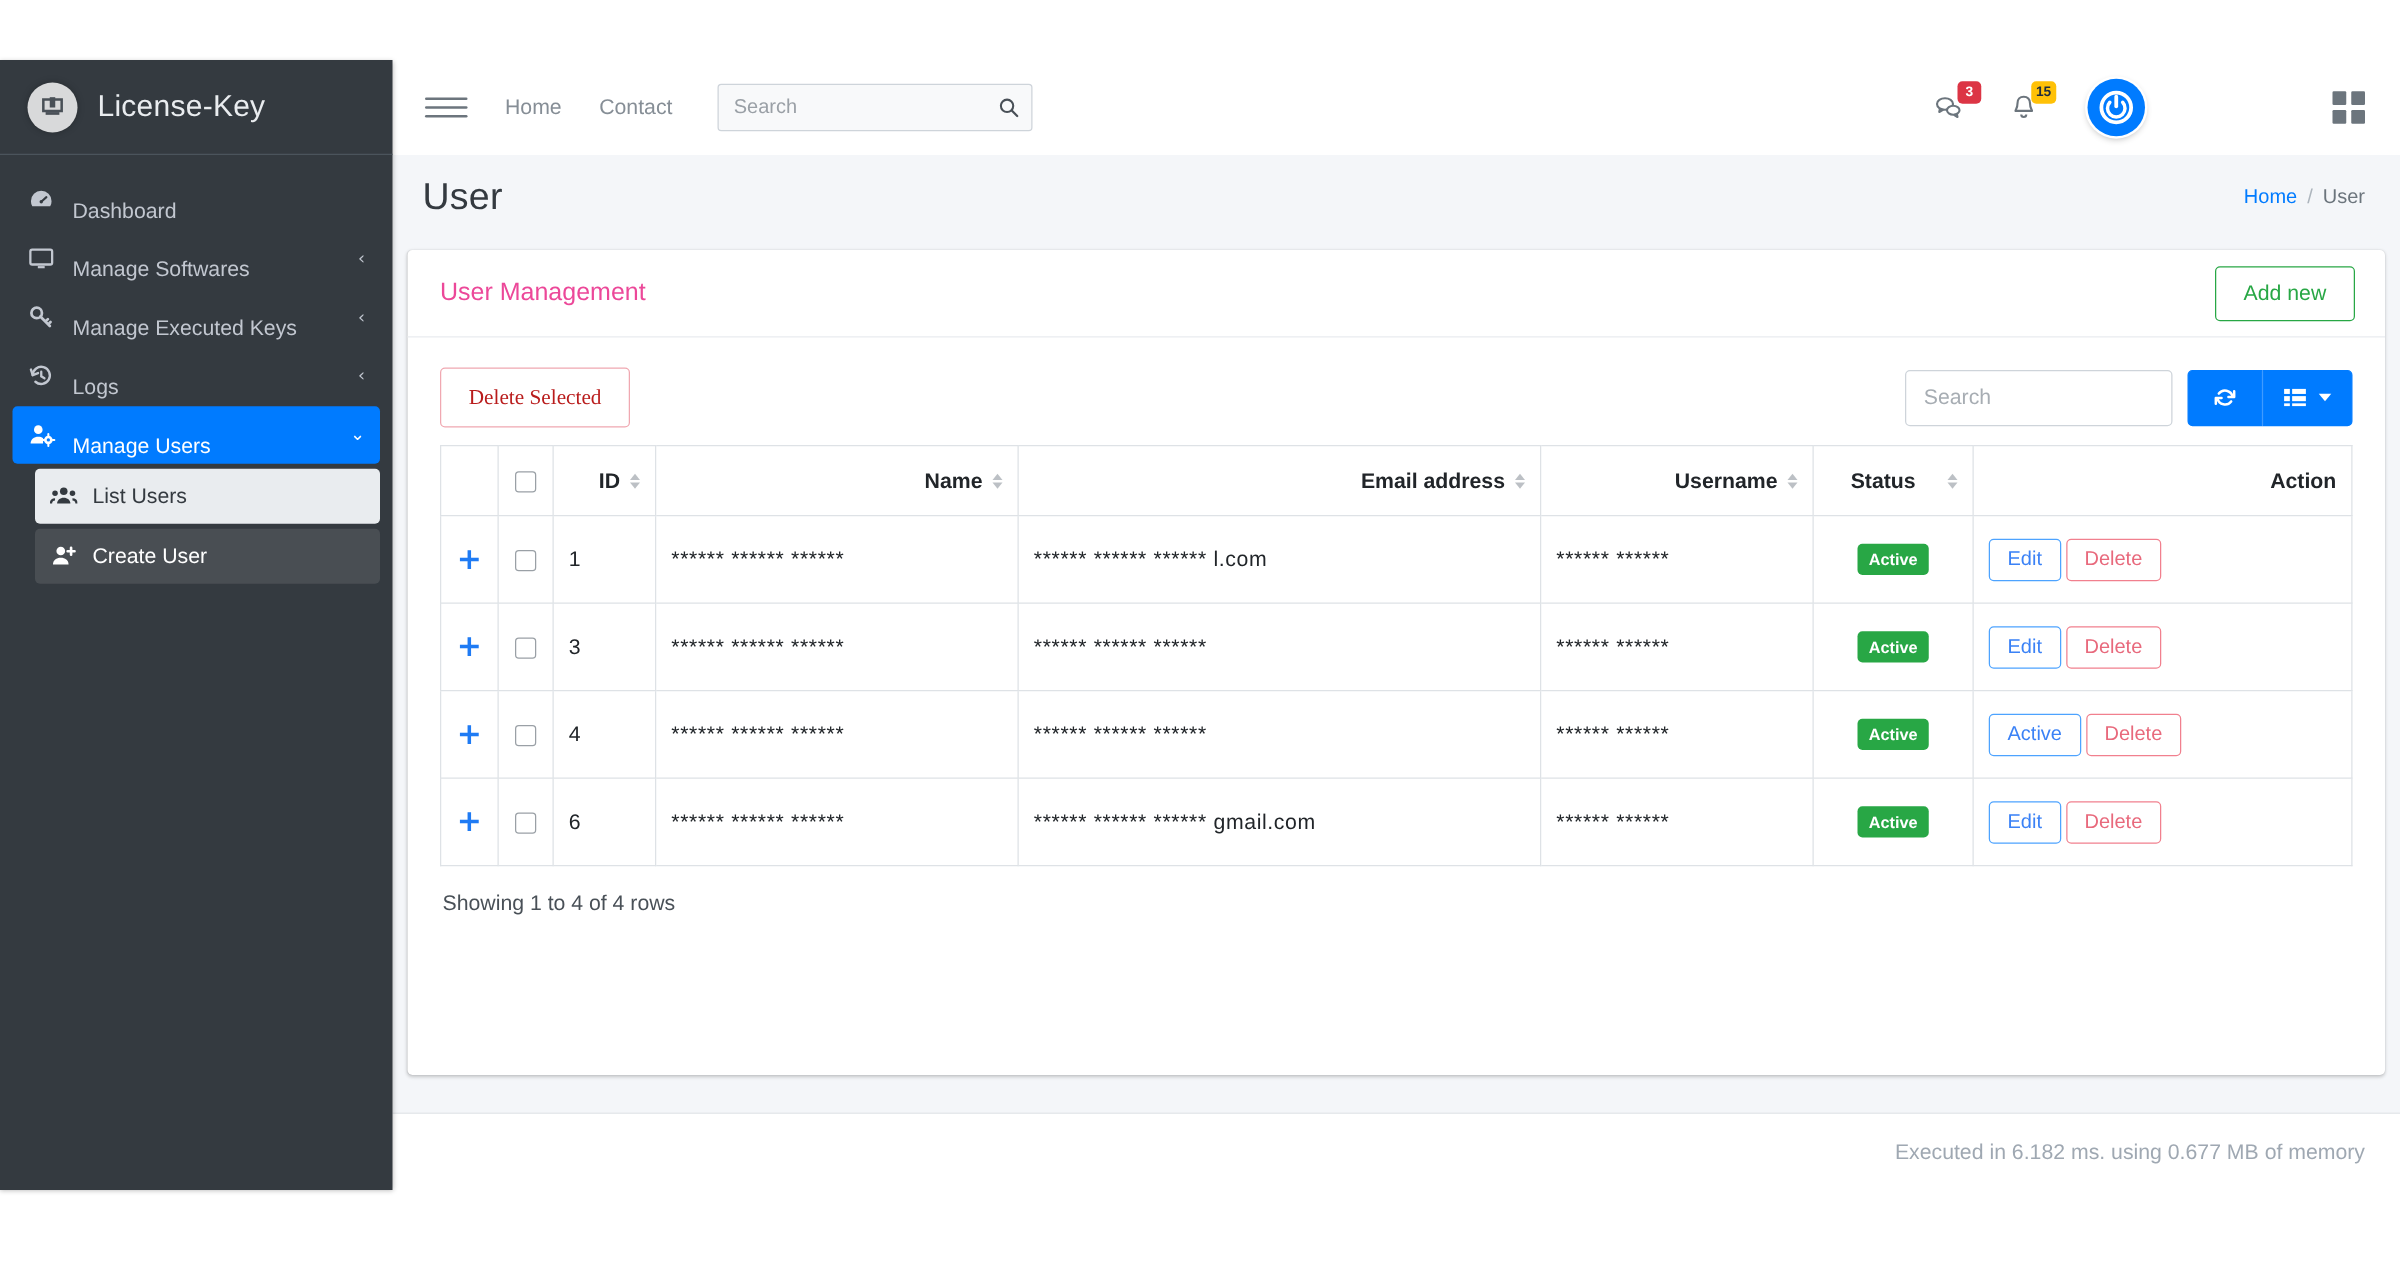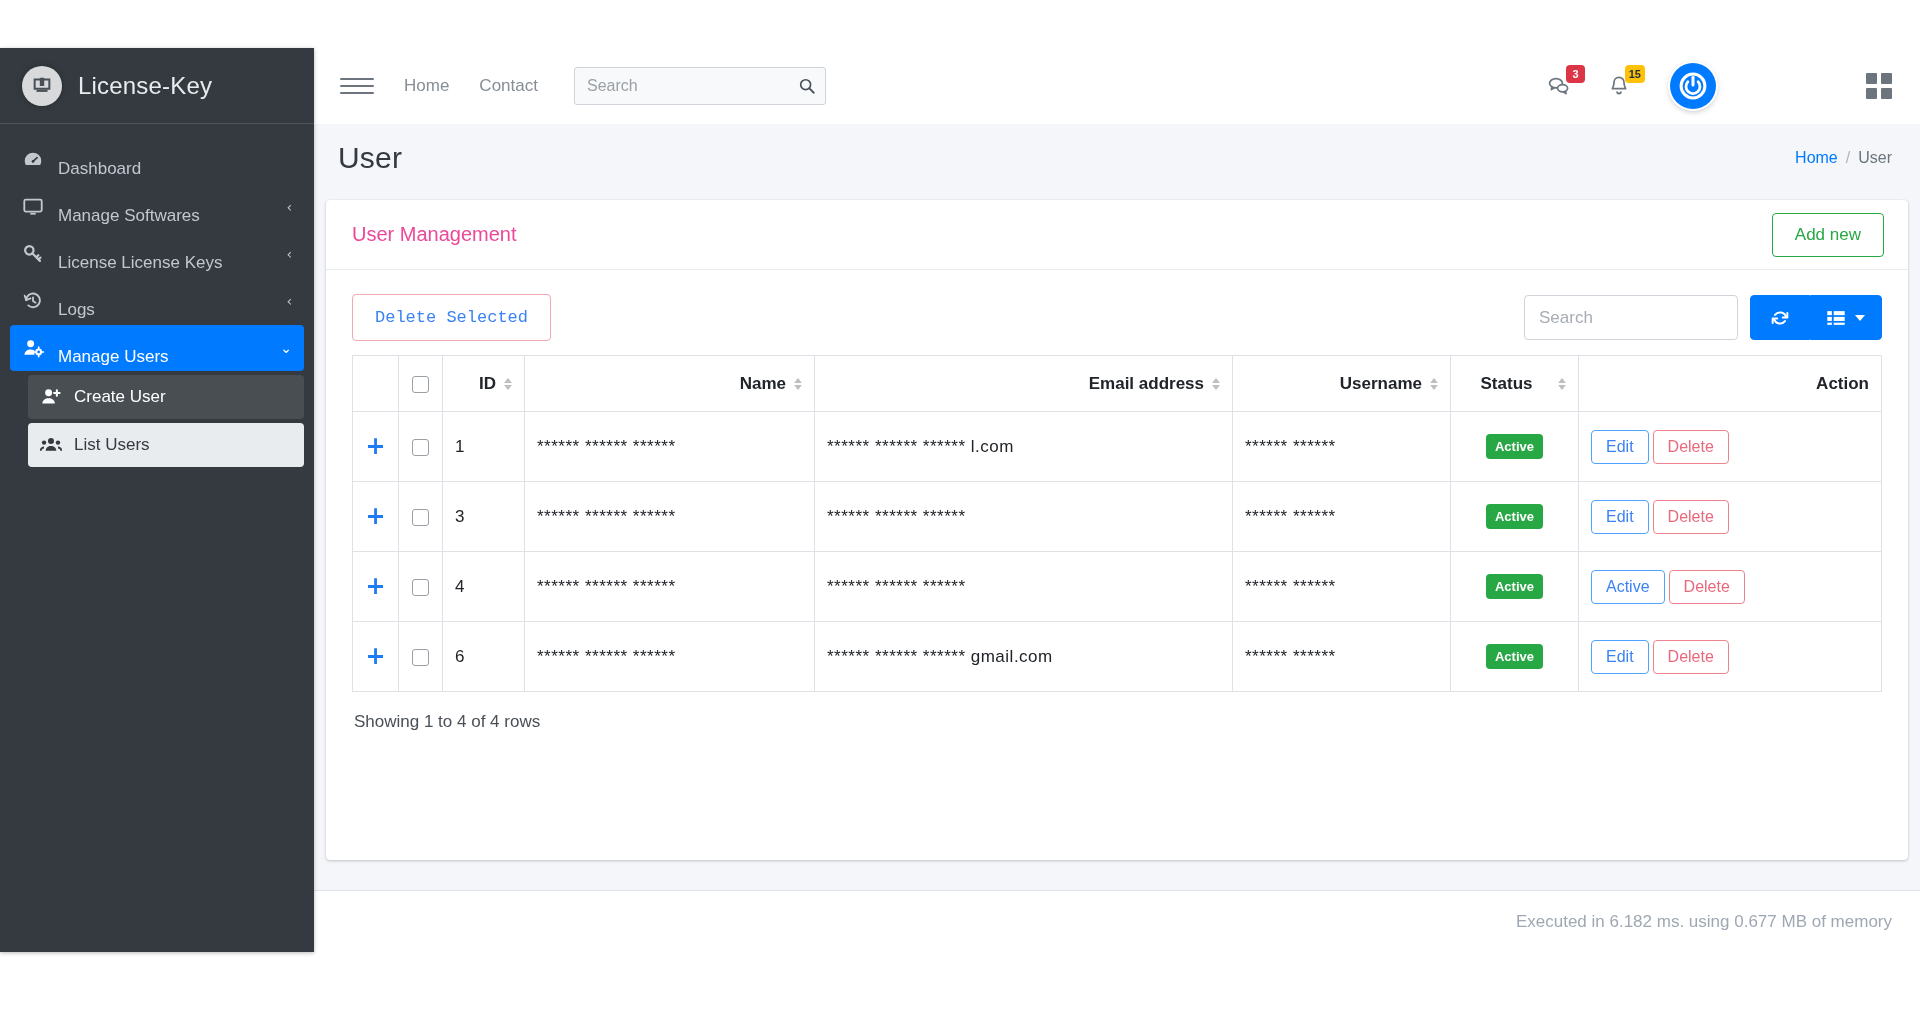--- a/index.html
+++ b/index.html
@@ -197,24 +197,24 @@
     font-size: 17px; cursor: pointer;
     font-family: "Liberation Sans", sans-serif;
   }
 
   #card-body { padding: 24px 26px 0 26px; }
 
   #table-toolbar {
     display: flex; align-items: center; margin-bottom: 14px;
   }
   #delete-selected-btn {
-    border: 1px solid #f0a8b1; color: #3b82f6;
+    border: 1px solid #f0a8b1; color: #b91c1c;
     background: #fff; border-radius: 4px;
     padding: 13px 22px; font-size: 17px; cursor: pointer;
-    font-family: Liberation Mono, monospace;
+    font-family: Liberation Serif, serif;
   }
   #toolbar-right { margin-left: auto; display: flex; align-items: stretch; }
   #table-search {
     width: 214px; height: 45px;
     border: 1px solid #ced4da; border-radius: 4px;
     padding: 0 14px; font-size: 17px; color: #495057;
     font-family: "Liberation Sans", sans-serif; outline: none;
   }
   #table-search::placeholder { color: #a7adb3; }
   #btn-group { margin-left: 12px; display: flex; }
@@ -359,21 +359,21 @@
       <span class="nav-arrow">‹</span>
     </div>
 
     <div class="nav-item">
       <span class="nav-ico">
         <svg width="22" height="22" viewBox="0 0 24 24">
             <circle cx="8" cy="8" r="4.6" fill="none" stroke="#c2c7d0" stroke-width="2.4"></circle>
             <path d="M11.2 11.2L19.5 19.5M15.6 15.6l2.2-2.2M18 18l2.1-2.1" stroke="#c2c7d0" stroke-width="2.4" stroke-linecap="round" fill="none"></path>
           </svg>
       </span>
-      <span class="nav-label">License License Keys</span>
+      <span class="nav-label">Manage Executed Keys</span>
       <span class="nav-arrow">‹</span>
     </div>
 
     <div class="nav-item">
       <span class="nav-ico">
         <svg width="22" height="22" viewBox="0 0 24 24">
             <path d="M4.5 11a7.5 7.5 0 1 1 2.4 5.8" fill="none" stroke="#c2c7d0" stroke-width="2.1" stroke-linecap="round"></path>
             <path d="M3 6.2l1.6 4.9 4.6-1.9" fill="none" stroke="#c2c7d0" stroke-width="2.1" stroke-linecap="round" stroke-linejoin="round"></path>
             <path d="M12 8v4l2.8 1.8" fill="none" stroke="#c2c7d0" stroke-width="2" stroke-linecap="round"></path>
           </svg>
@@ -390,41 +390,41 @@
             <circle cx="17.4" cy="15.6" r="3.6" fill="#fff"></circle>
             <circle cx="17.4" cy="15.6" r="1.4" fill="#007bff"></circle>
             <path d="M17.4 10.6v1.4M17.4 19.2v1.4M12.4 15.6h1.4M21 15.6h1.4" stroke="#fff" stroke-width="1.7" stroke-linecap="round"></path>
           </svg>
       </span>
       <span class="nav-label">Manage Users</span>
       <span class="nav-arrow">⌄</span>
     </div>
 
     <div class="subnav">
-      <div class="sub-item hover">
-        <span class="sub-ico">
-          <svg width="22" height="22" viewBox="0 0 24 24">
-              <circle cx="9.4" cy="7.4" r="3.8" fill="#fff"></circle>
-              <path d="M2.6 19.2c0-3.6 3-5.8 6.8-5.8s6.8 2.2 6.8 5.8z" fill="#fff"></path>
-              <path d="M18.4 4.6v6M15.4 7.6h6" stroke="#fff" stroke-width="2.3" stroke-linecap="round"></path>
-            </svg>
-        </span>
-        <span>Create User</span>
-      </div>
       <div class="sub-item active">
         <span class="sub-ico">
           <svg width="22" height="22" viewBox="0 0 24 24">
               <circle cx="12" cy="7.6" r="3.3" fill="#343a40"></circle>
               <path d="M6.2 18.4c0-3.3 2.6-5.2 5.8-5.2s5.8 1.9 5.8 5.2z" fill="#343a40"></path>
               <circle cx="4.4" cy="9.4" r="2.4" fill="#343a40"></circle>
               <circle cx="19.6" cy="9.4" r="2.4" fill="#343a40"></circle>
               <path d="M0.8 18.4c0-2.3 1.6-3.7 3.6-3.7M23.2 18.4c0-2.3-1.6-3.7-3.6-3.7" stroke="#343a40" stroke-width="2.1" fill="none"></path>
             </svg>
         </span>
         <span>List Users</span>
+      </div>
+      <div class="sub-item hover">
+        <span class="sub-ico">
+          <svg width="22" height="22" viewBox="0 0 24 24">
+              <circle cx="9.4" cy="7.4" r="3.8" fill="#fff"></circle>
+              <path d="M2.6 19.2c0-3.6 3-5.8 6.8-5.8s6.8 2.2 6.8 5.8z" fill="#fff"></path>
+              <path d="M18.4 4.6v6M15.4 7.6h6" stroke="#fff" stroke-width="2.3" stroke-linecap="round"></path>
+            </svg>
+        </span>
+        <span>Create User</span>
       </div>
     </div>
 
   </div>
 </div>
 
 <div id="topnav">
 
   <div id="hamburger">
     <i></i>

